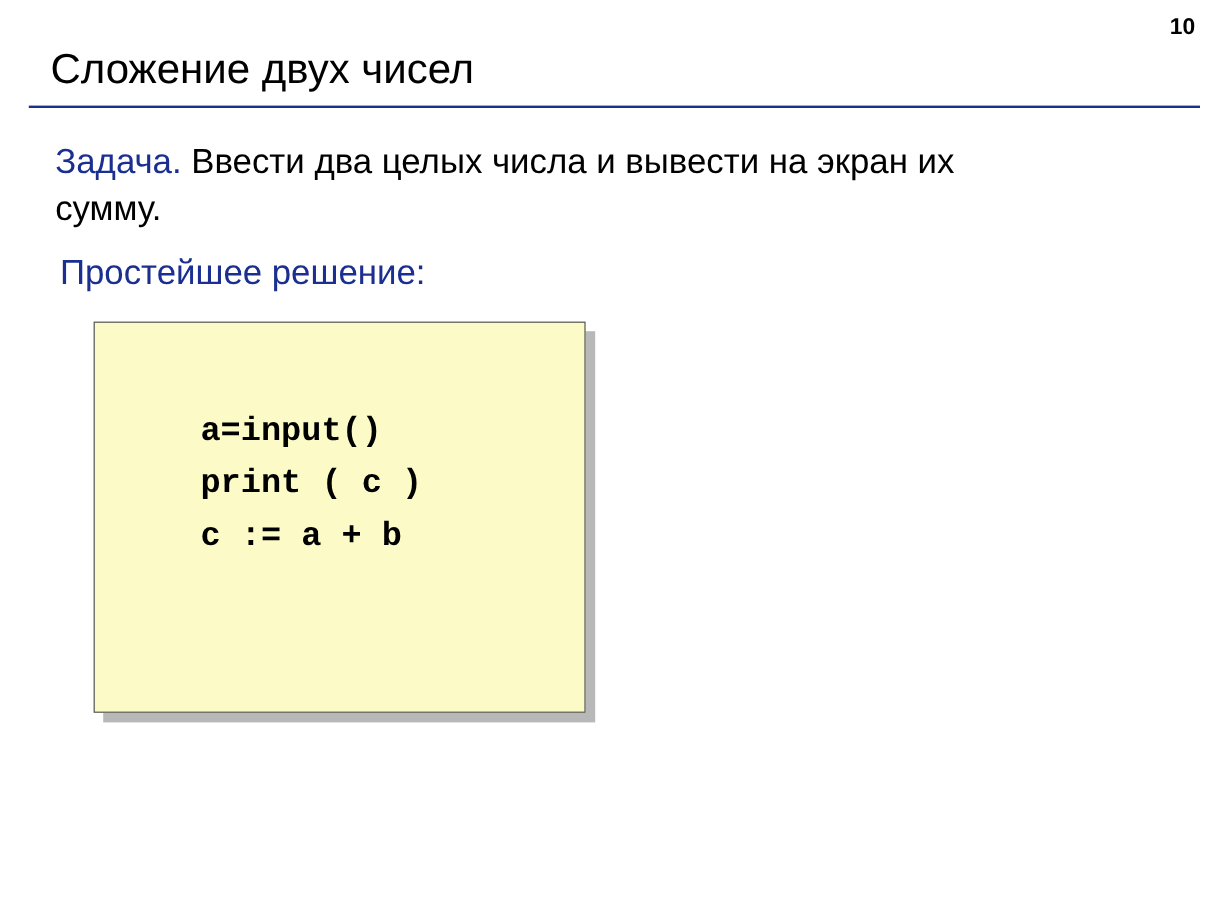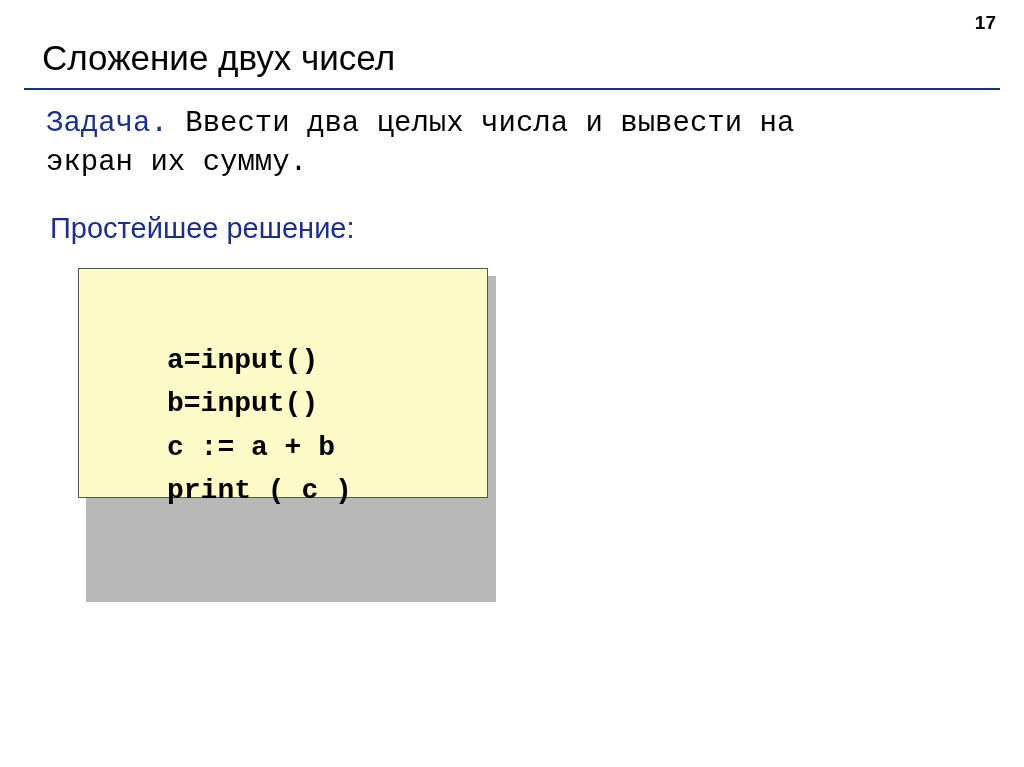--- a/index.html
+++ b/index.html
@@ -34,27 +34,26 @@
     .title-underline {
       position: absolute;
       top: 88px;
       left: 24px;
       right: 24px;
       height: 2px;
       background: #1a2f8f;
     }
     .task-block {
       position: absolute;
-      top: 104px;
+      top: 116px;
       left: 46px;
       right: 180px;
       font-size: 29px;
       line-height: 1.35;
       color: #000;
-      font-family: Liberation Mono, monospace;
     }
     .task-label {
       color: #1a2f8f;
     }
     .solution-label {
       position: absolute;
       top: 212px;
       left: 50px;
       font-size: 29px;
       font-weight: normal;
@@ -66,48 +65,47 @@
       left: 86px;
       width: 410px;
       height: 326px;
       background: #b8b8b8;
     }
     .code-block {
       position: absolute;
       top: 268px;
       left: 78px;
       width: 410px;
-      height: 230px;
+      height: 326px;
       background: #fcfac6;
       border: 1px solid #555;
       padding: 70px 30px 30px 88px;
     }
     .code-line {
       font-family: "Courier New", Courier, monospace;
       font-size: 28px;
       font-weight: bold;
       color: #000;
       line-height: 1.55;
       white-space: pre;
     }
   </style>
 </head>
 <body>
 
-<div class="page-number">17</div>
+<div class="page-number">10</div>
 
 <div class="slide-title">Сложение двух чисел</div>
 
 <div class="title-underline"></div>
 
 <div class="task-block">
   <span class="task-label">Задача.</span><span> Ввести два целых числа и вывести на экран их сумму.</span>
 </div>
 
 <div class="solution-label">Простейшее решение:</div>
 
 <div class="code-block-shadow"></div>
 <div class="code-block">
   <div class="code-line">a=input()</div>
-  <div class="code-line">b=input()</div>
+  <div class="code-line">print ( c )</div>
   <div class="code-line">c := a + b</div>
-  <div class="code-line">print ( c )</div>
 </div>
 
 </body></html>

